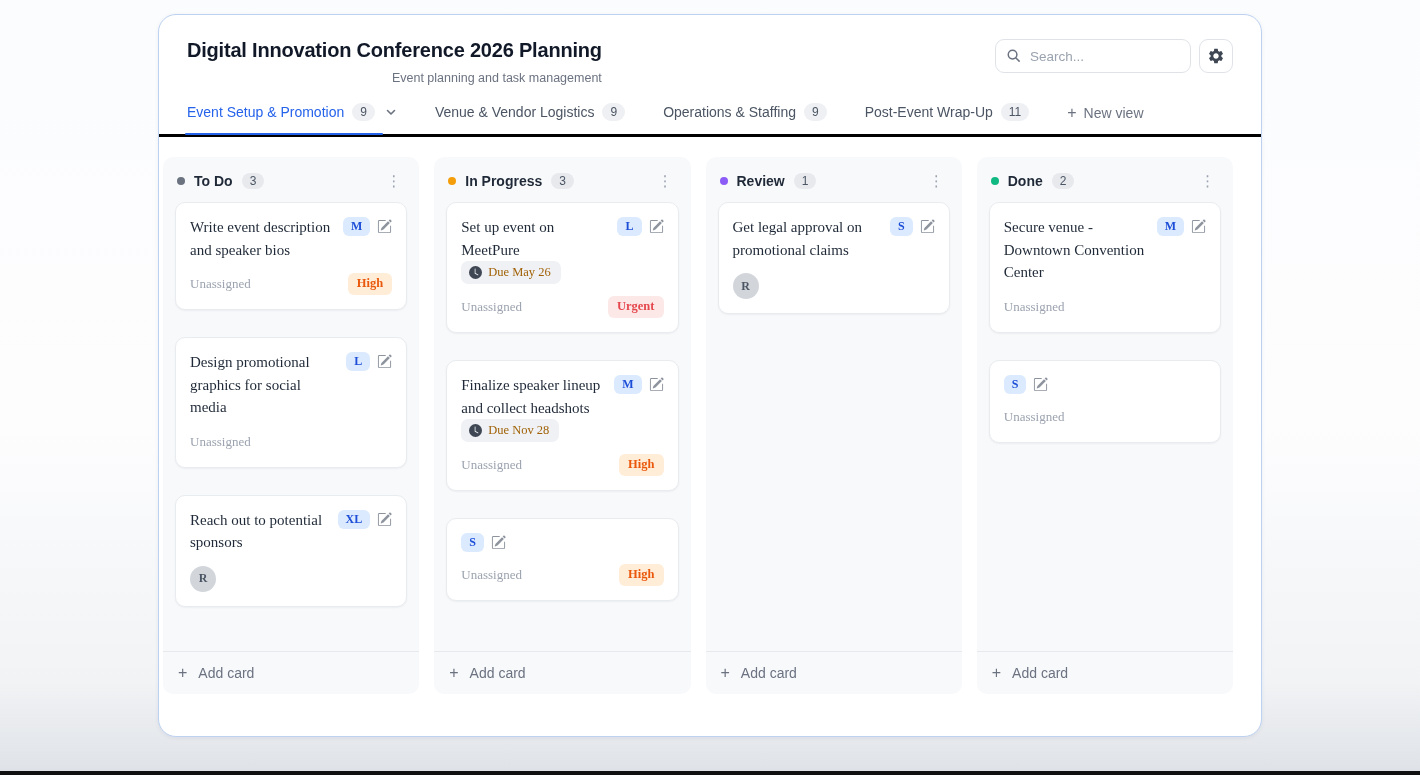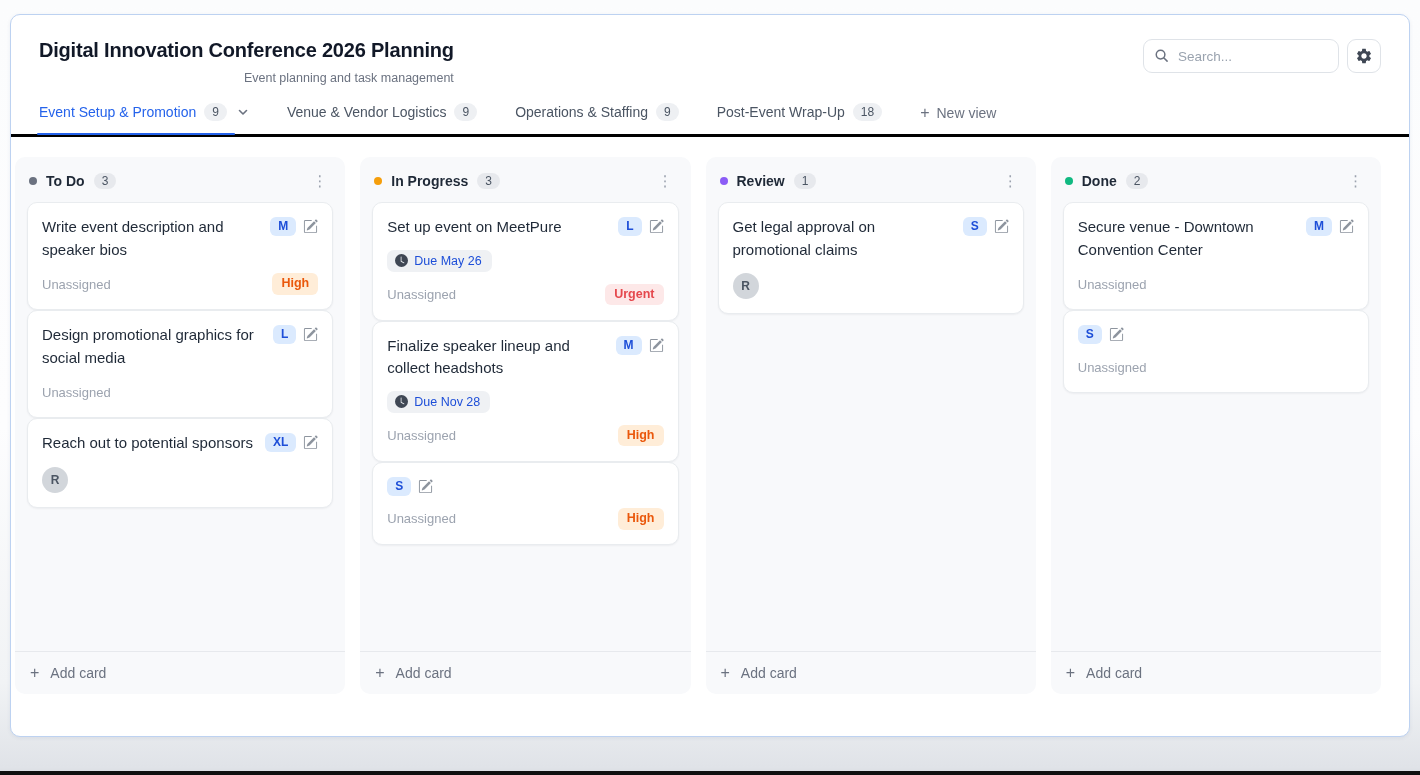--- a/index.html
+++ b/index.html
@@ -5,22 +5,22 @@
   * { box-sizing: border-box; }
   html,body { margin:0; padding:0; }
   body {
     width:1420px; height:775px; overflow:hidden;
     font-family:"Liberation Sans", sans-serif;
     background: linear-gradient(180deg,#fbfcfd 0%, #fdfdfe 55%, #f1f3f5 88%, #e0e3e8 99%, #dadde2 100%);
   }
   .bottom-strip { position:fixed; left:0; right:0; bottom:0; height:4px; background:#101010; }
 
   .app {
-    position:relative; width:1400px; height:723px; margin:14px auto 0;
-    background:#fff; border:1px solid #bdd2f1; border-radius:10px;
+    position:relative; width:1104px; height:723px; margin:14px auto 0;
+    background:#fff; border:1px solid #bdd2f1; border-radius:18px;
     box-shadow:0 1px 4px rgba(30,60,120,.07); overflow:hidden;
   }
 
   
   .header-row { display:flex; justify-content:space-between; align-items:flex-start; padding:24px 28px 0; }
   .title { font-size:20px; font-weight:bold; color:#111827; letter-spacing:-.2px; }
   .subtitle { margin-top:9px; font-size:12.5px; color:#6b7280;text-align:right; }
   .header-right { display:flex; align-items:flex-start;margin-left:14px; }
   .search-wrap { position:relative; }
   .search-input {
@@ -45,31 +45,31 @@
   .plus-glyph { font-size:16px; line-height:1; color:inherit; }
 
   
   .board { display:flex; gap:15px; padding:20px 28px 0 4px; height:557px; }
   .column { flex:1; min-width:0; background:#f8f9fb; border-radius:10px; display:flex; flex-direction:column;justify-content:center; }
   .col-header { display:flex; align-items:center; gap:9px; padding:14px 14px 10px; }
   .dot { width:8px; height:8px; border-radius:50%; flex:none; }
   .col-name { font-weight:bold; font-size:14px; color:#1f2937; }
   .col-count { background:#e7e9ed; color:#4b5563; border-radius:999px; padding:1px 8px; font-size:12px; }
   .col-menu { margin-left:auto; color:#9ca3af; font-size:15px; cursor:pointer; line-height:1; padding:2px 4px; }
-  .col-body { flex:1; padding:2px 12px 12px; display:flex; flex-direction:column; gap:0; overflow:hidden; }
+  .col-body { flex:1; padding:2px 12px 12px; display:flex; flex-direction:column; gap:27px; overflow:hidden;font-family:Liberation Serif, serif; }
   .col-footer { border-top:1px solid #e7e9ed; padding:13px 15px; display:flex; align-items:center; gap:11px; color:#6b7280; font-size:14px; cursor:pointer; }
 
   
   .card { background:#fff; border:1px solid #e9ecef; border-radius:10px; padding:13px 14px 14px; box-shadow:0 1px 2px rgba(16,24,40,.05); cursor:pointer; }
   .card-top { display:flex; justify-content:space-between; gap:10px; }
   .card-title { font-size:15px; line-height:1.5; color:#1f2937; font-weight:500; }
   .card-actions { display:flex; gap:7px; flex:none; align-items:flex-start; padding-top:1px; }
   .size-badge { font-size:12px; font-weight:bold; padding:3px 8px; border-radius:6px; line-height:1.1; }
   .edit-btn { color:#8d949e; display:flex; padding-top:2px; cursor:pointer; }
-  .due-chip { display:inline-flex; align-items:center; gap:6px; background:#eff1f4; border-radius:7px; padding:4px 10px 4px 8px; margin-top:11px; font-size:12.5px; color:#1d4ed8; }
+  .due-chip { display:inline-flex; align-items:center; gap:6px; background:#eff1f4; border-radius:7px; padding:4px 10px 4px 8px; font-size:12.5px; color:#a16207; }
   .card-bottom { display:flex; align-items:center; justify-content:space-between; margin-top:12px; min-height:22px; }
   .assignee { font-size:13px; color:#9ca3af; }
   .avatar { width:26px; height:26px; border-radius:50%; background:#d2d6db; color:#4b5563; font-size:12px; font-weight:bold; display:flex; align-items:center; justify-content:center; }
   .priority { font-size:12.5px; font-weight:bold; padding:4px 9px; border-radius:6px; line-height:1.1; }
 </style>
 </head>
 <body>
 
 <div class="app">
 
@@ -111,21 +111,21 @@
       <div class="tab">
         <span>Venue &amp; Vendor Logistics</span>
         <span class="tab-count">9</span>
       </div>
       <div class="tab">
         <span>Operations &amp; Staffing</span>
         <span class="tab-count">9</span>
       </div>
       <div class="tab">
         <span>Post-Event Wrap-Up</span>
-        <span class="tab-count">18</span>
+        <span class="tab-count">11</span>
       </div>
       <div class="tab new-view">
         <span class="plus-glyph">+</span>
         <span>New view</span>
       </div>
     </div>
 
   <div class="board">
       <div class="column">
         <div class="col-header">

